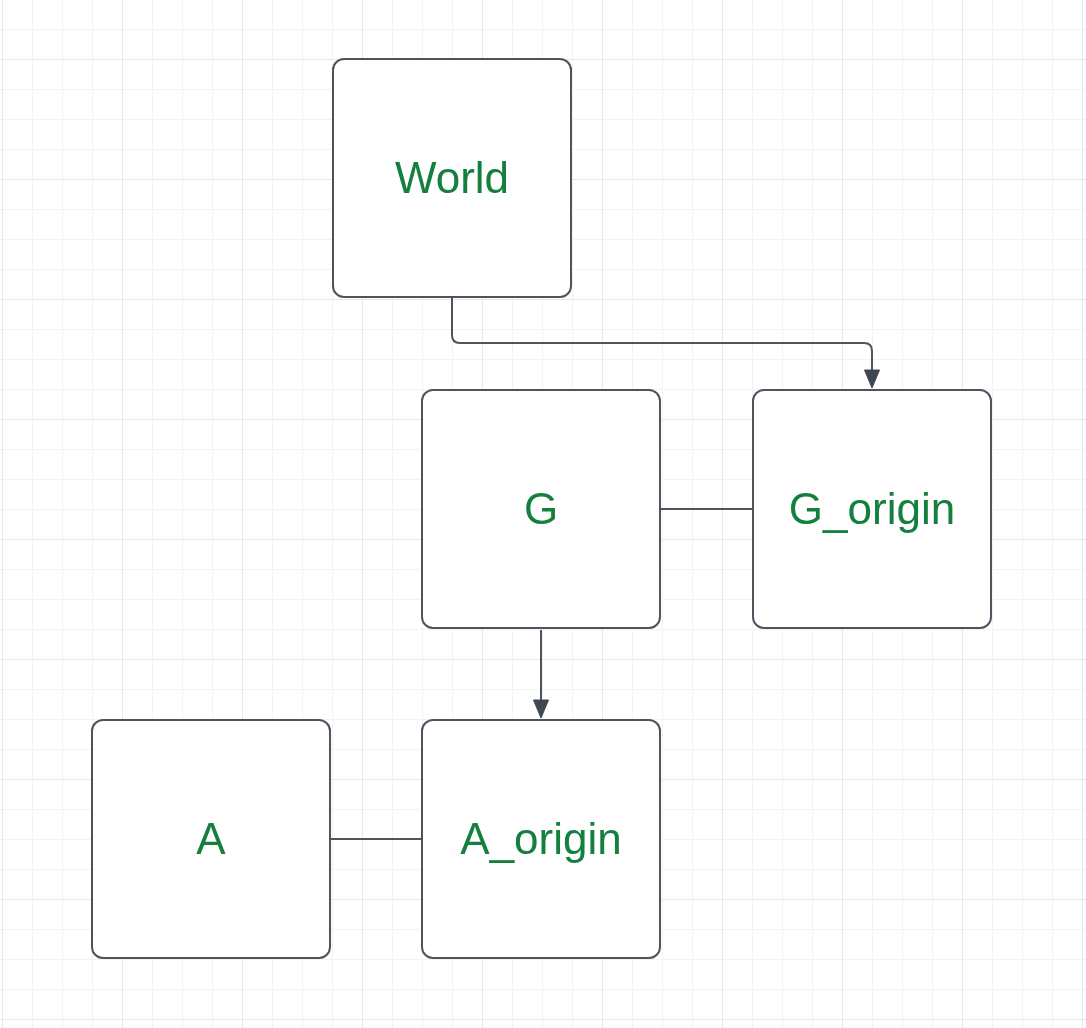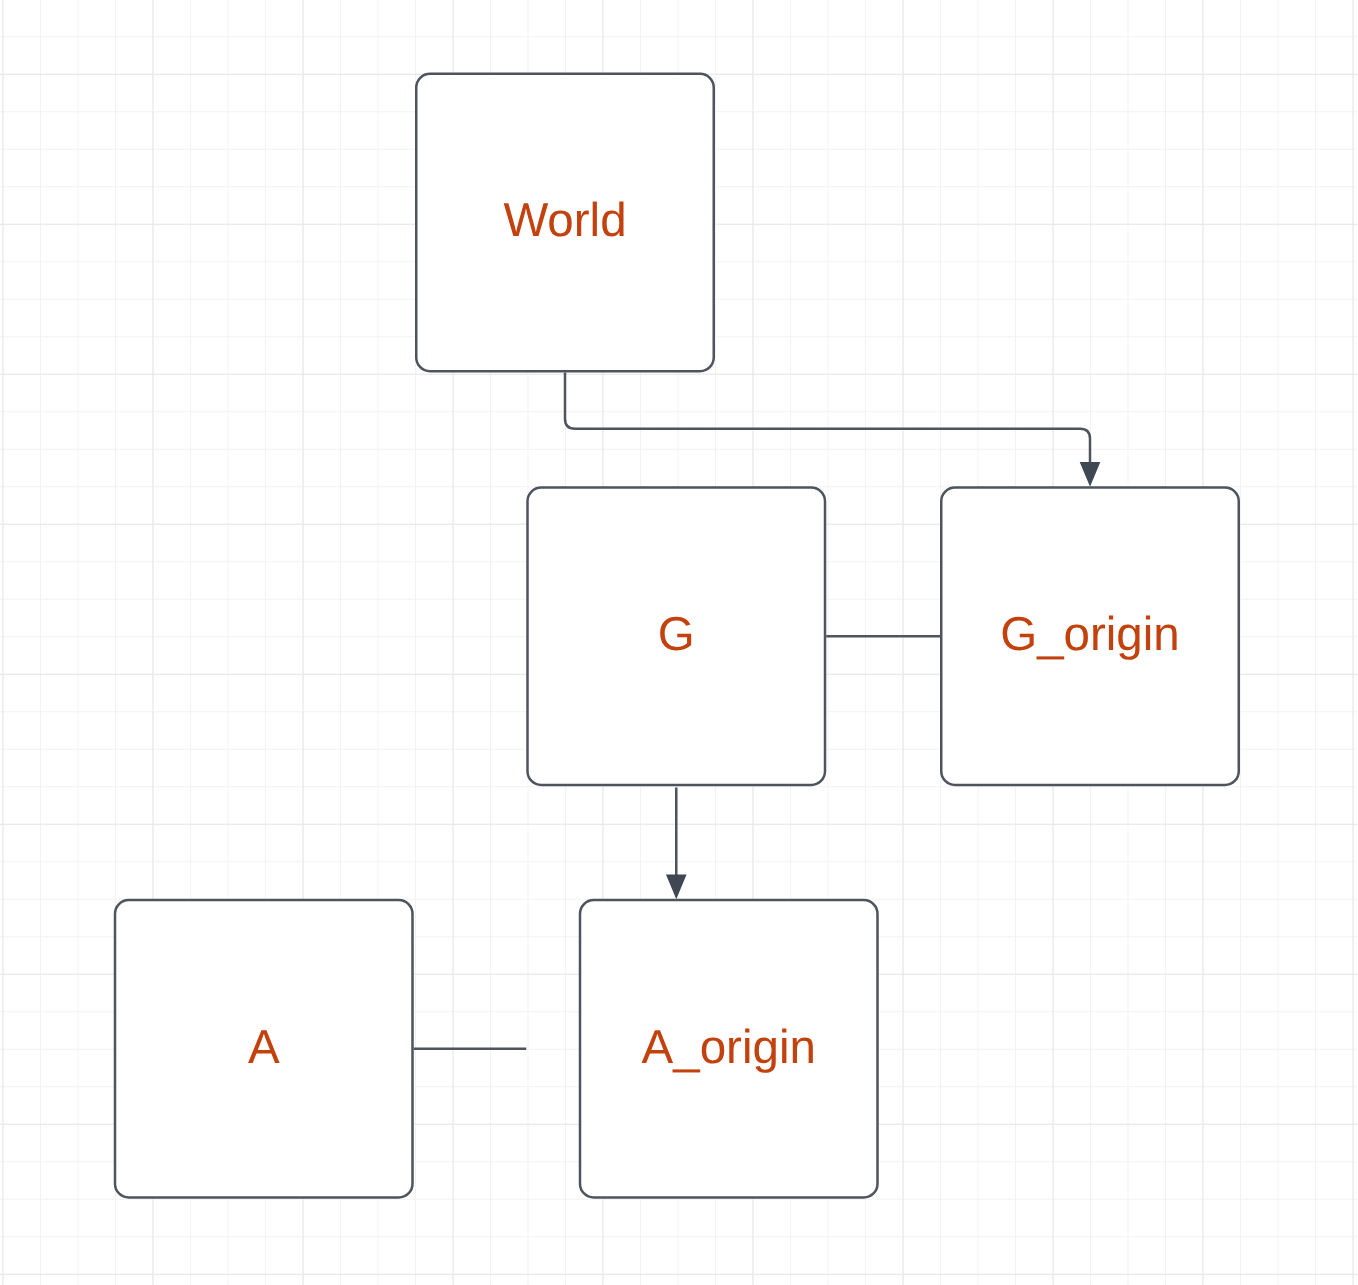--- a/index.html
+++ b/index.html
@@ -62,30 +62,30 @@
     height: 240px;
     background: #ffffff;
     border: 2px solid #4d545e;
     border-radius: 12px;
     display: flex;
     align-items: center;
     justify-content: center;
     cursor: default;
   }
   .node-label {
-    font-size: 38px;
-    color: #c2410c;
+    font-size: 44px;
+    color: #15803d;
     line-height: 1.1;
     white-space: nowrap;
   }
   .node-world   { left: 332px; top: 58px;  }
   .node-g       { left: 421px; top: 389px; }
   .node-gorigin { left: 752px; top: 389px; align-items: center; }
   .node-a       { left: 91px;  top: 719px; }
-  .node-aorigin { left: 421px; top: 719px; margin-left: 42px; }
+  .node-aorigin { left: 421px; top: 719px; }
 </style>
 </head>
 <body>
 
 <div class="canvas">
 
   <svg class="edges" viewBox="0 0 1086 1028" xmlns="http://www.w3.org/2000/svg">
 
     <g>
       <path class="edge" d="M 452 298 L 452 335 Q 452 343 460 343 L 864 343 Q 872 343 872 351 L 872 371"></path>

